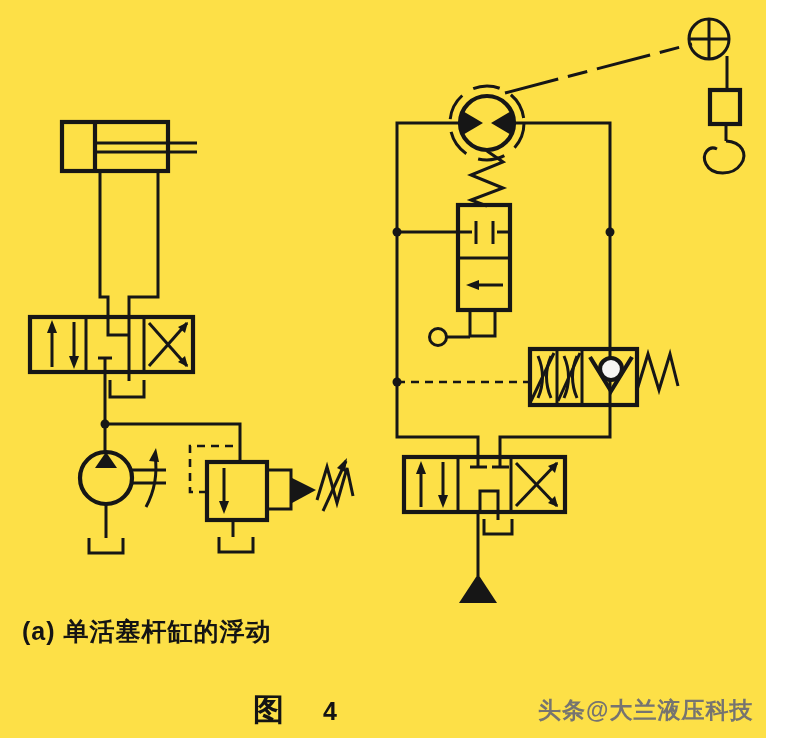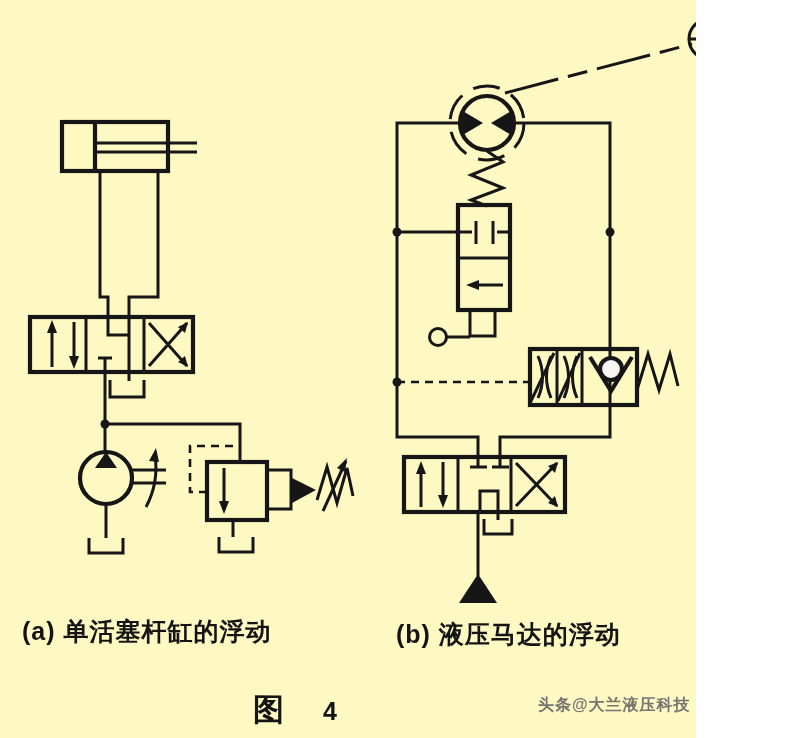--- a/index.html
+++ b/index.html
@@ -1,25 +1,25 @@
 <!DOCTYPE html>
 <html><head>
 <meta charset="utf-8">
 <style>
   html,body{margin:0;padding:0;}
   body{font-family:"Liberation Sans","DejaVu Sans",sans-serif;}
-  #stage{position:relative;width:696px;height:738px;background:#fef9c3;overflow:hidden;}
+  #stage{position:relative;width:766px;height:738px;background:#fde047;overflow:hidden;}
   #stage svg{position:absolute;left:0;top:0;}
   .cap{position:absolute;color:#141414;font-weight:bold;font-size:25px;letter-spacing:1px;white-space:nowrap;}
   #caption-a{left:22px;top:615px;}
   #caption-b{left:396px;top:618px;}
   #figure-caption{position:absolute;left:253px;top:689px;color:#141414;font-weight:bold;white-space:nowrap;display:flex;align-items:baseline;}
   #figure-caption .zi{font-size:31px;letter-spacing:9px;}
   #figure-caption .num{font-size:25px;margin:0 38px 0 30px;}
-  #watermark{position:absolute;left:538px;top:695px;color:#767470;font-weight:600;font-size:16px;letter-spacing:1px;white-space:nowrap;}
+  #watermark{position:absolute;left:538px;top:695px;color:#767470;font-weight:600;font-size:23px;letter-spacing:1px;white-space:nowrap;}
   .ln{stroke:#161616;fill:none;stroke-width:3;}
   .thk{stroke:#161616;fill:none;stroke-width:4.2;}
   .fillb{fill:#161616;stroke:none;}
   .dash{stroke:#161616;fill:none;stroke-width:2.6;stroke-dasharray:8 6;}
   .bgfill{fill:#f7f6f3;}
 </style>
 </head>
 <body>
 
 <div id="stage">
@@ -180,19 +180,18 @@
     <path d="M478,512 V576" class="ln"></path>
     <polygon points="459,603 497,603 478,574" class="fillb"></polygon>
     <g>
       <path d="M498,512 V520" class="ln"></path>
       <path d="M484,519 V534 H512 V519" class="ln"></path>
     </g>
   </g>
 </svg>
 
 <div id="caption-a" class="cap">(a) 单活塞杆缸的浮动</div>
-<div id="caption-b" class="cap">(b) 液压马达的浮动</div>
 <div id="figure-caption">
   <span class="zi">图</span>
   <span class="num">4</span>
 </div>
 <div id="watermark">头条@大兰液压科技</div>
 </div>
 
 </body></html>

